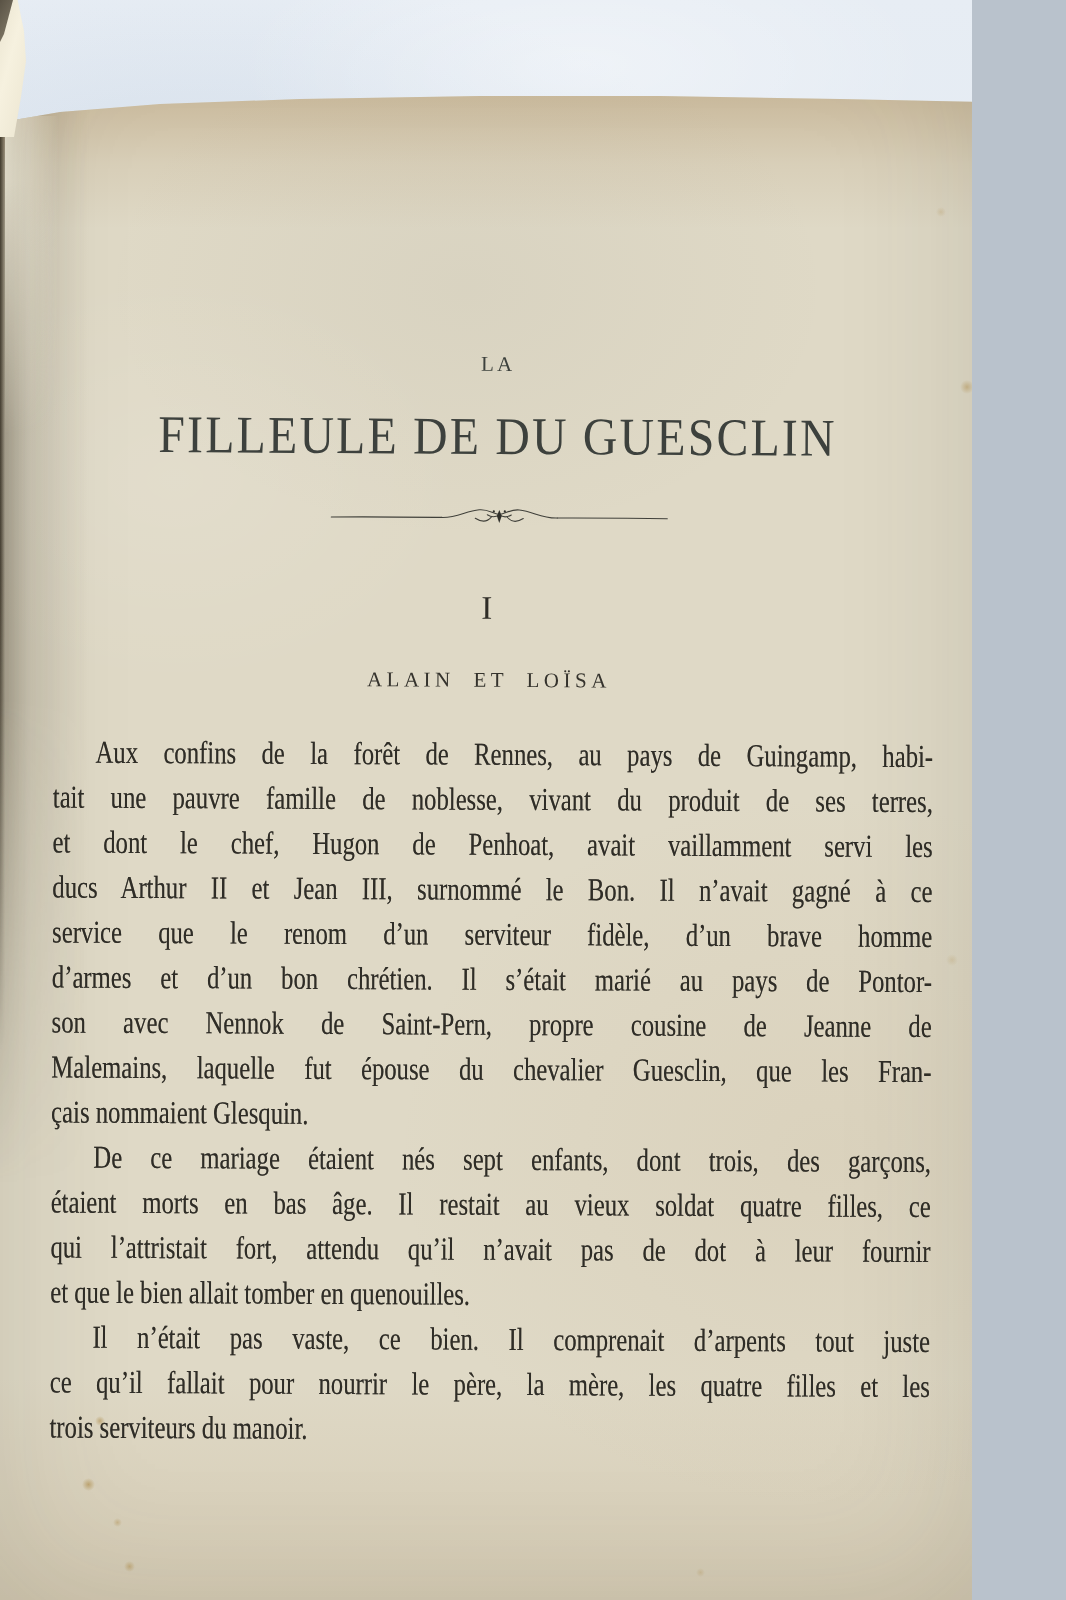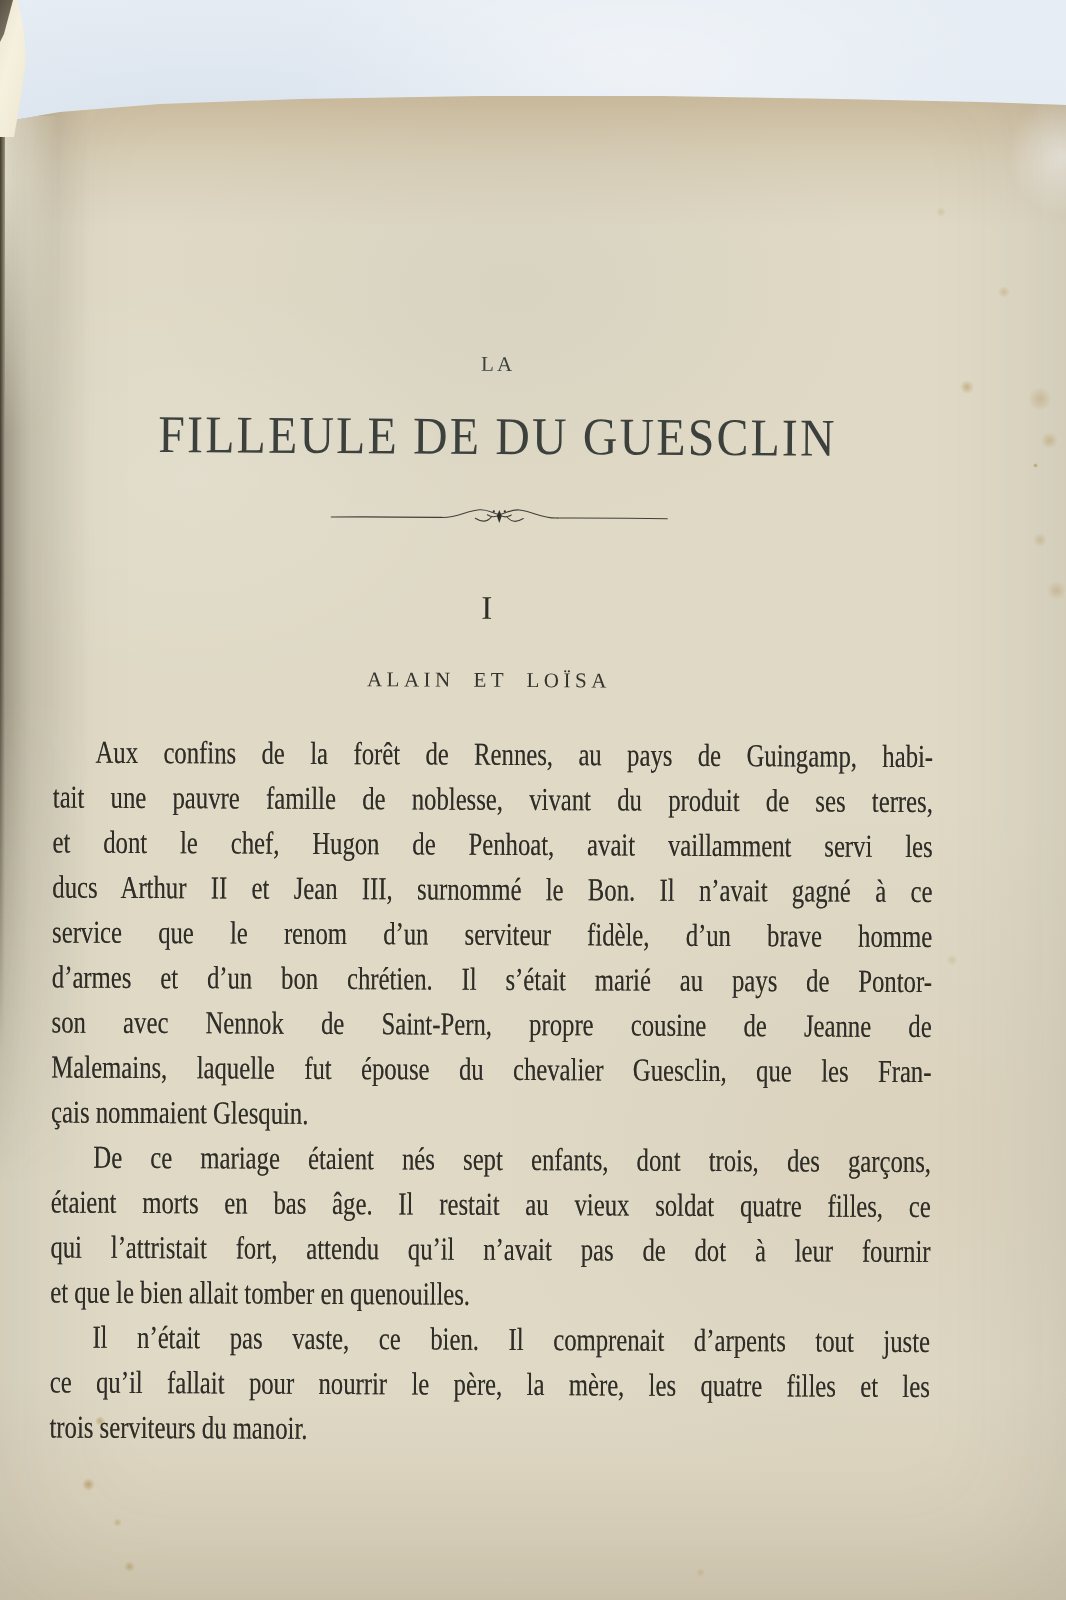--- a/index.html
+++ b/index.html
@@ -1,17 +1,17 @@
 <!DOCTYPE html>
 <html style="--ink: #2f2d27; --title-ink: #3d413d;"><head>
 <meta charset="utf-8">
 <style>
   html,body{margin:0;padding:0;background:#b9c2cc;}
   .scene{
-    position:relative;width:1066px;height:1600px;overflow:hidden;
+    position:relative;width:972px;height:1600px;overflow:hidden;
     font-family:"Liberation Serif",serif;
     background:linear-gradient(180deg,#e7edf4 0%,#dde6f0 45%,#d9e3ed 100%);
   }
   .backdrop-texture{
     position:absolute;inset:0;
     background:
       radial-gradient(500px 200px at 60% 4%, rgba(255,255,255,.35), transparent 70%),
       radial-gradient(700px 260px at 20% 10%, rgba(190,205,222,.35), transparent 70%);
   }
   

